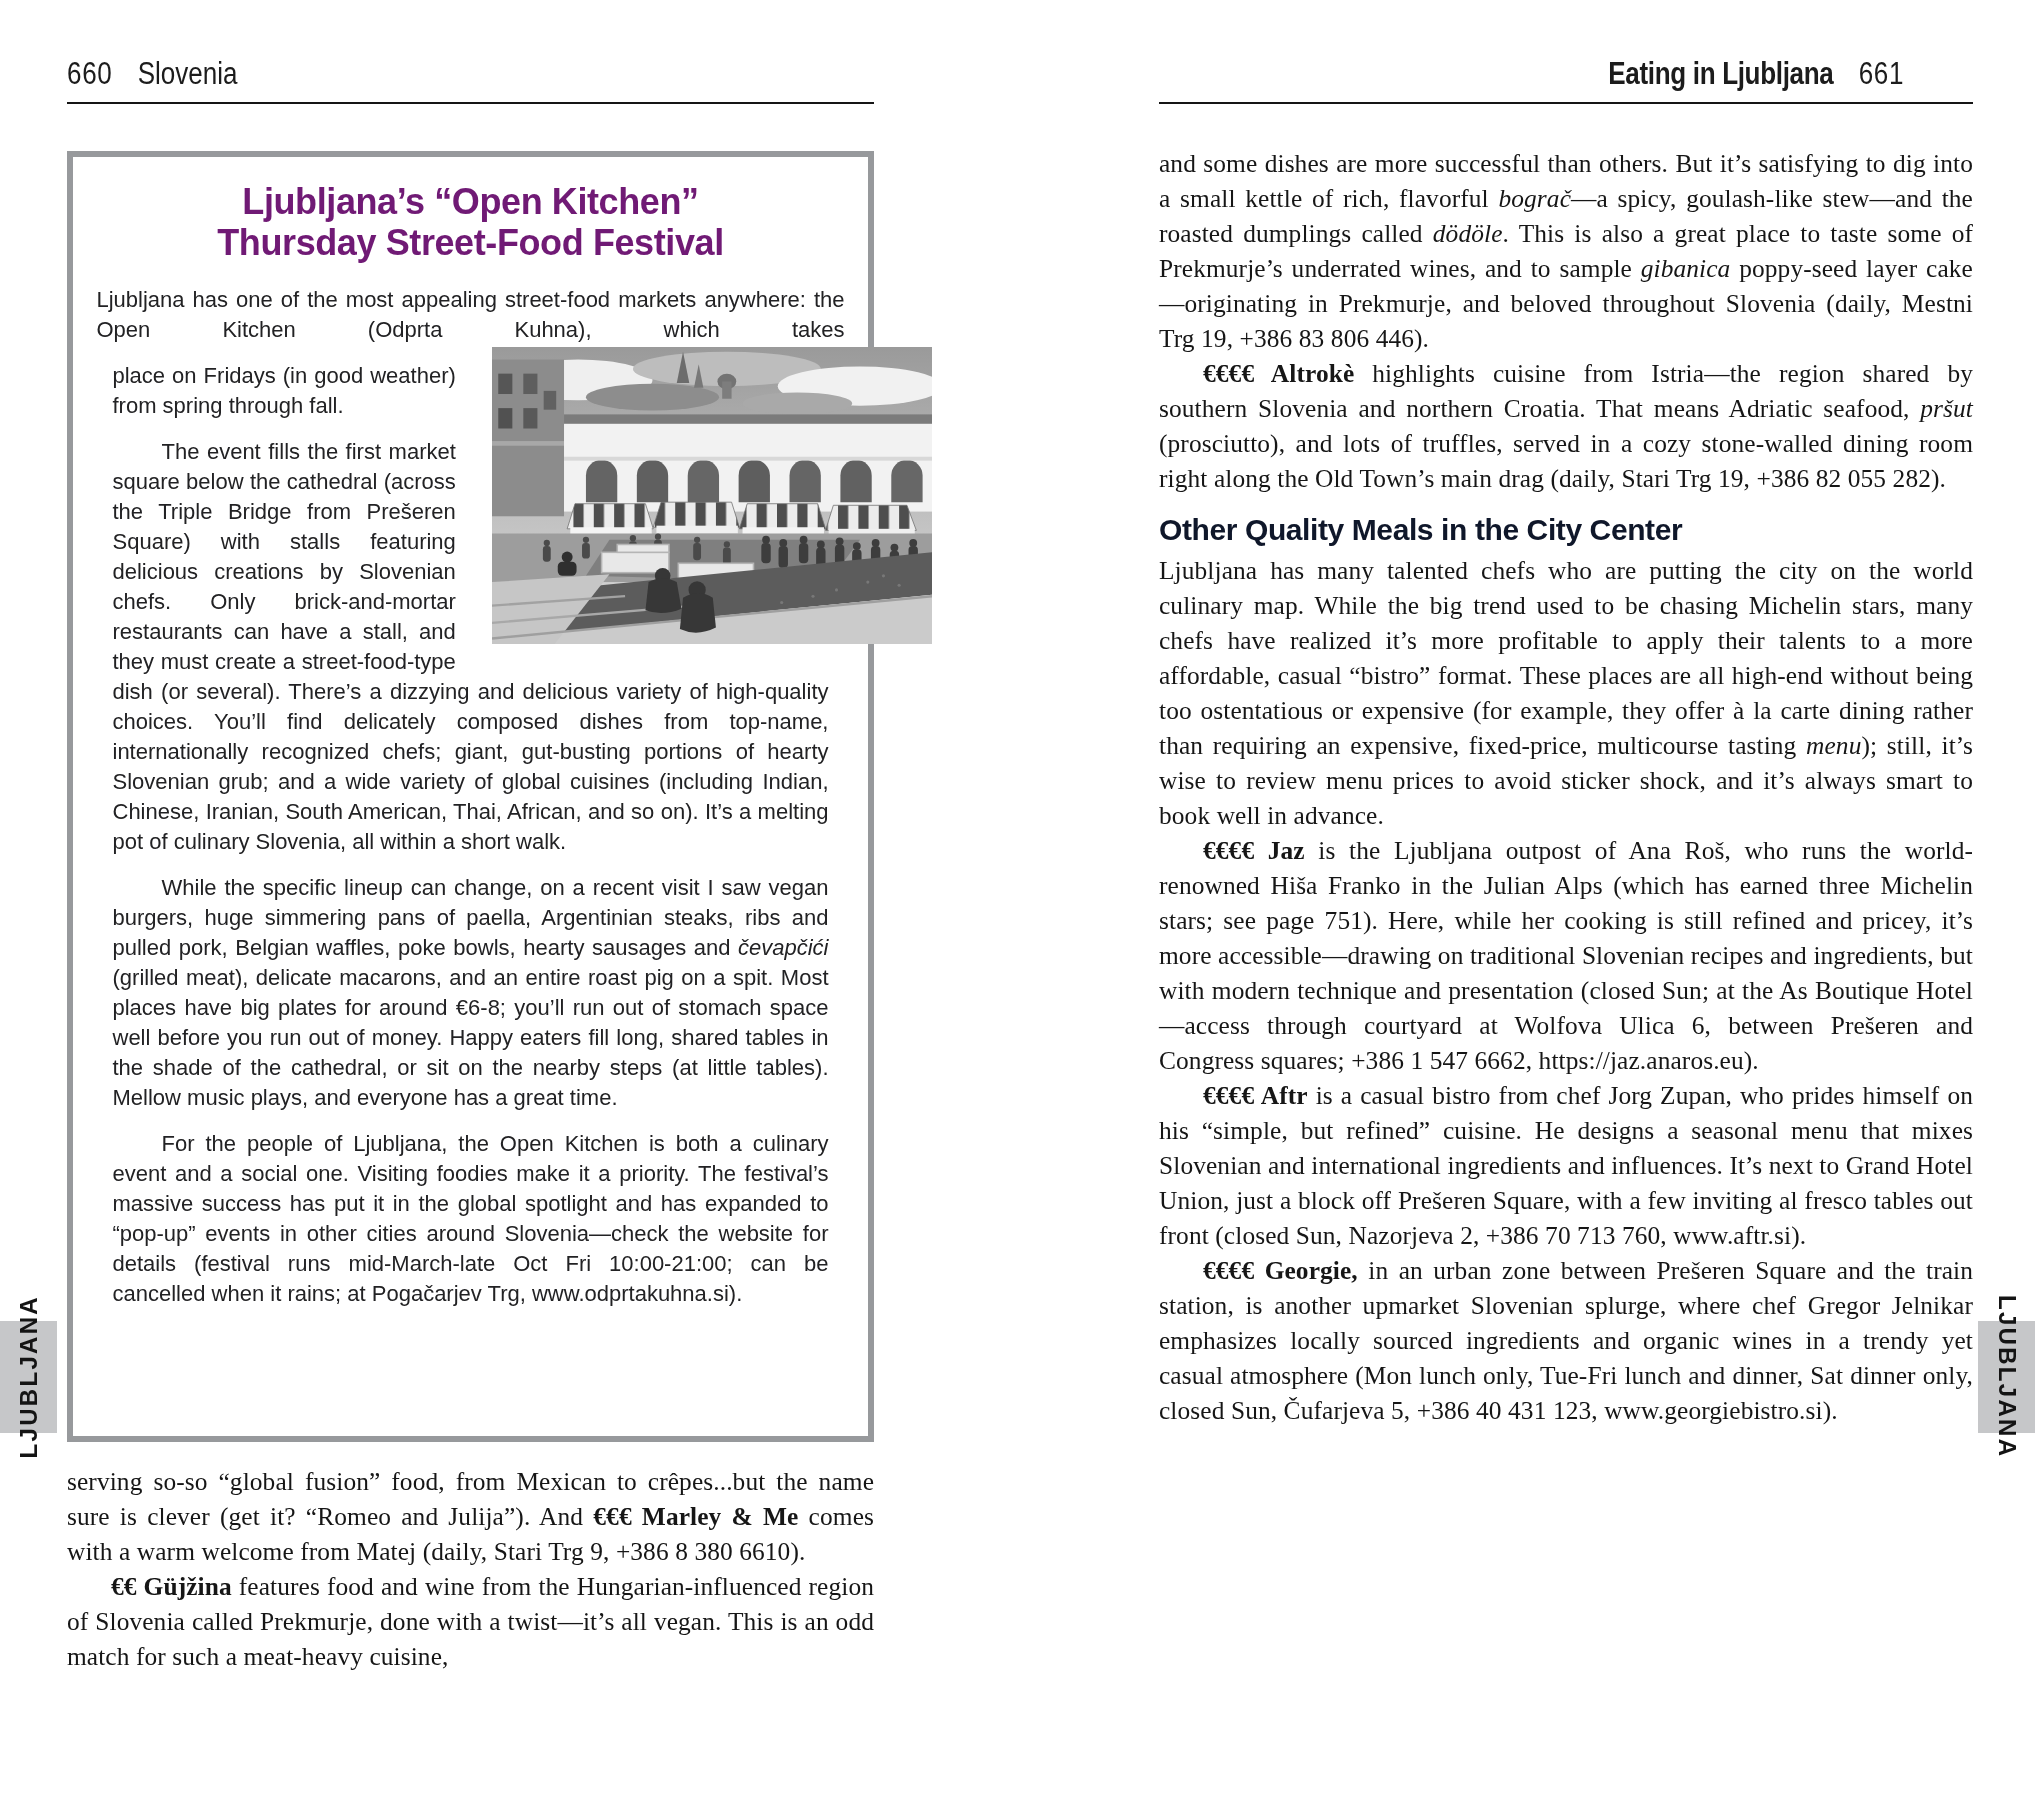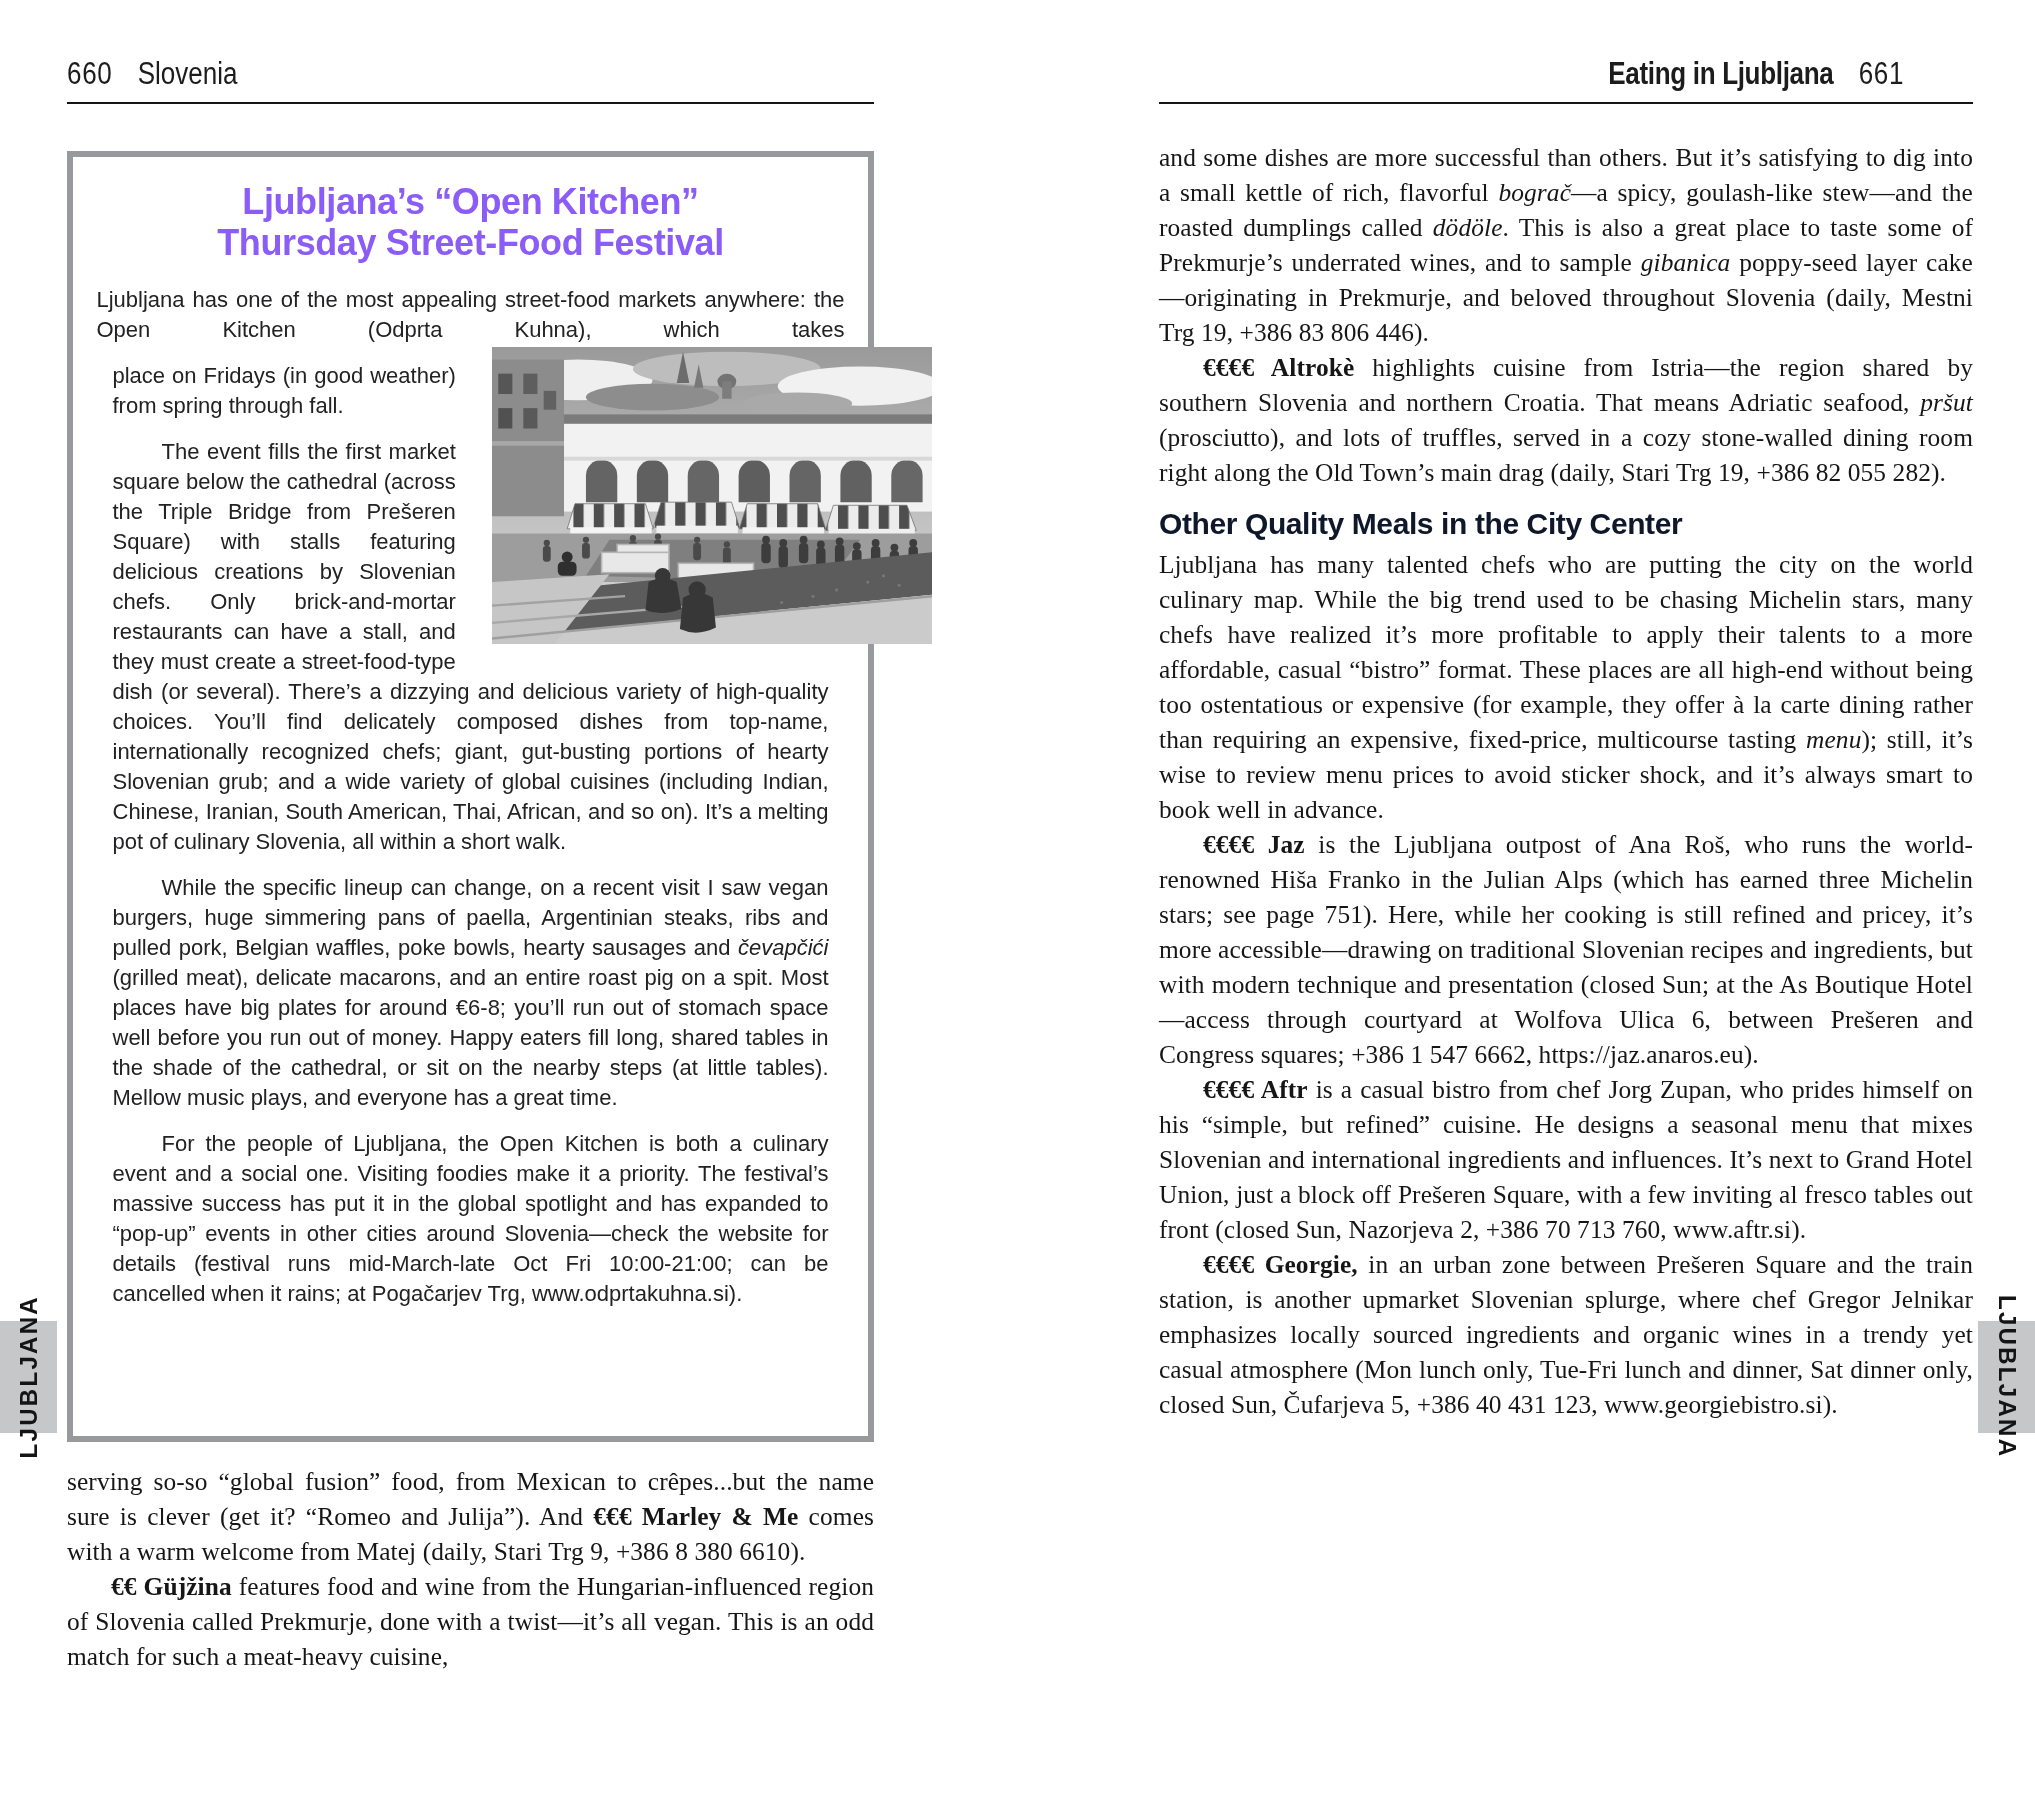--- a/index.html
+++ b/index.html
@@ -20,35 +20,35 @@
   .hrule-left{left:67px;width:807px;}
   .hrule-right{left:1159px;width:814px;}
 
   
   .sidebar-box{position:absolute;left:67px;top:151px;width:807px;height:1291px;
                box-sizing:border-box;border:6.3px solid #97999c;background:#fff;
                padding:22px 23.5px 0 23.5px;
                font-family:"Liberation Sans", sans-serif;font-size:22px;line-height:30px;
                color:#222224;text-align:justify;}
   .box-title{font-weight:bold;font-size:36px;line-height:41px;text-align:center;
-             color:#8b5cf6;letter-spacing:-0.4px;margin:1.6px 0 22px 0;}
+             color:#701a75;letter-spacing:-0.4px;margin:1.6px 0 22px 0;}
   .box-intro{text-align:justify;text-align-last:justify;margin:0;}
   .box-par{margin:16px;}
   .box-ind{text-indent:49px;}
   .photo-spacer{float:right;width:373px;height:302px;margin:0 0 6.3px 15.7px;}
 
   
   .photo{position:absolute;left:492px;top:347px;width:440px;height:297px;z-index:5;}
   .photo svg{display:block;width:100%;height:100%;}
 
   
   .bodycol{position:absolute;text-align:justify;font-size:25.4px;line-height:35px;
            letter-spacing:0.1px;}
   .leftcol-bottom{left:67px;top:1464px;width:807px;}
-  .rightcol{left:1159px;top:140px;width:814px;}
+  .rightcol{left:1159px;top:146px;width:814px;}
   .par{margin:0;}
   .ind{text-indent:44px;}
   .b{font-weight:bold;}
   .i{font-style:italic;}
   .subhead{font-family:"Liberation Sans", sans-serif;font-weight:bold;font-size:30px;
            line-height:34px;letter-spacing:-0.4px;color:#0f172a;text-align:left;
            margin:17px 0 6.3px 0;}
 
   
   .tab{position:absolute;top:1321px;width:57px;height:112px;background:#c6c7c9;

